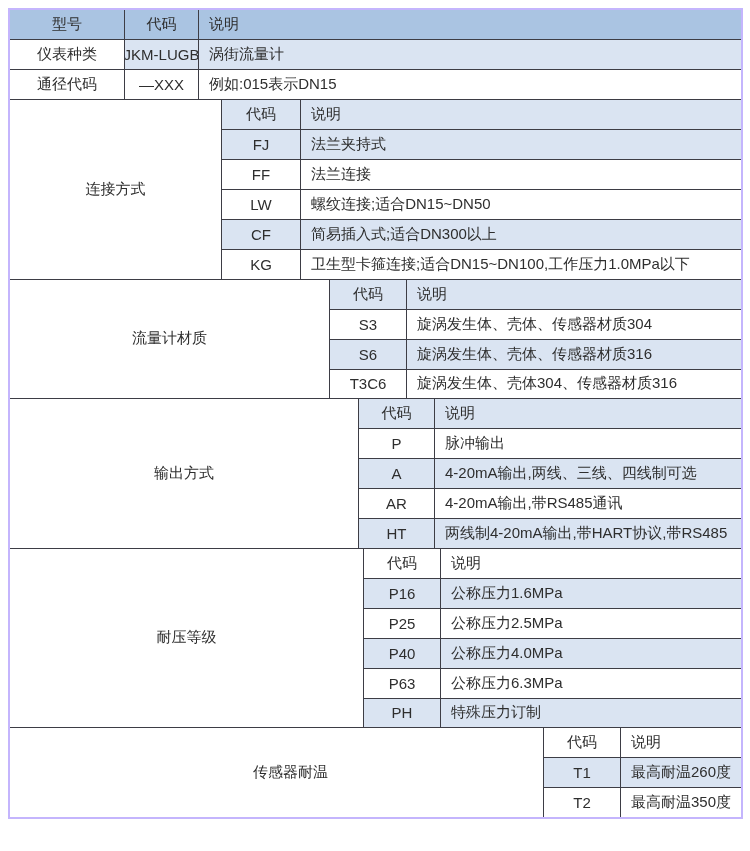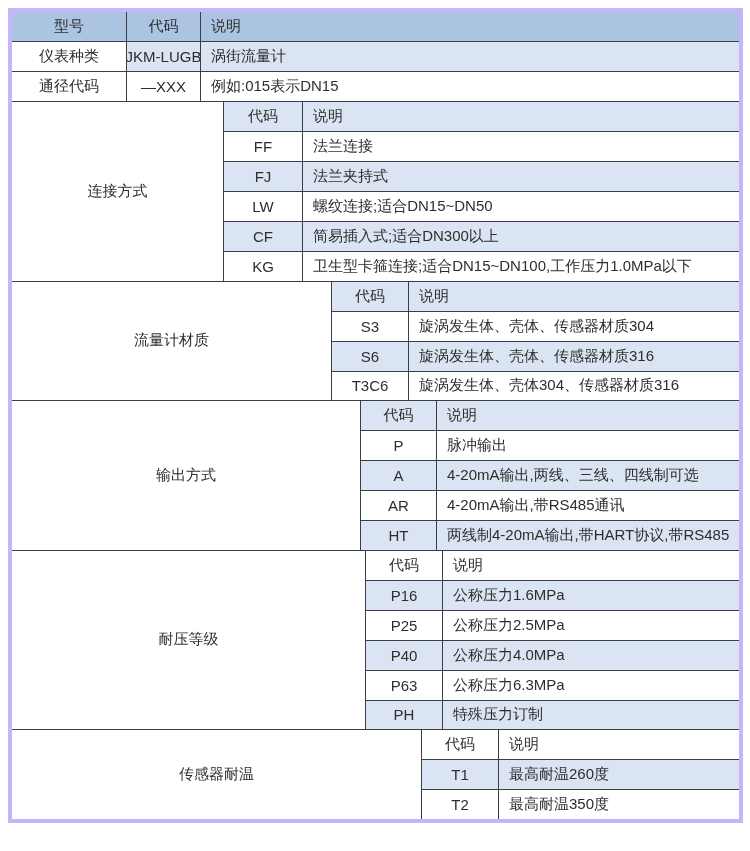--- a/index.html
+++ b/index.html
@@ -6,21 +6,21 @@
     margin: 0;
     padding: 0;
     background: #ffffff;
     width: 750px;
     font-family: "Liberation Sans", sans-serif;
   }
   .spec-table {
     box-sizing: border-box;
     width: 735px;
     margin: 8px 0 0 8px;
-    border: 4px solid #c4b5fd;
+    border: 2px solid #c4b5fd;
     color: #2e2e2e;
     font-size: 15px;
   }
   
   .row, .nrow {
     box-sizing: border-box;
     display: flex;
     height: 30px;
     border-bottom: 1.5px solid #3d3d45;
     background: #ffffff;
@@ -80,21 +80,21 @@
     flex: 1;
     padding-left: 10px;
     overflow: hidden;
     white-space: nowrap;
   }
   
   .s1 .label-cell { width: 212px; } .s1 .ncode { width: 79px; }
   .s2 .label-cell { width: 320px; } .s2 .ncode { width: 77px; }
   .s3 .label-cell { width: 349px; } .s3 .ncode { width: 76px; }
   .s4 .label-cell { width: 354px; } .s4 .ncode { width: 77px; }
-  .s5 .label-cell { width: 410px; } .s5 .ncode { width: 77px; }
+  .s5 .label-cell { width: 506px; margin-left: 28px; } .s5 .ncode { width: 77px; }
 </style>
 </head>
 <body>
 
 <div class="spec-table">
 
   <div class="row header-row">
     <div class="cell colA">型号</div>
     <div class="cell colB">代码</div>
     <div class="cell desc">说明</div>
@@ -112,28 +112,28 @@
     <div class="cell desc">例如:015表示DN15</div>
   </div>
 
   <div class="section s1">
     <div class="label-cell">连接方式</div>
     <div class="nested">
       <div class="nrow blue">
         <div class="ncode">代码</div>
         <div class="ndesc">说明</div>
       </div>
+      <div class="nrow blue">
+        <div class="ncode">FJ</div>
+        <div class="ndesc">法兰夹持式</div>
+      </div>
       <div class="nrow">
         <div class="ncode">FF</div>
         <div class="ndesc">法兰连接</div>
       </div>
-      <div class="nrow blue">
-        <div class="ncode">FJ</div>
-        <div class="ndesc">法兰夹持式</div>
-      </div>
       <div class="nrow">
         <div class="ncode">LW</div>
         <div class="ndesc">螺纹连接;适合DN15~DN50</div>
       </div>
       <div class="nrow blue">
         <div class="ncode">CF</div>
         <div class="ndesc">简易插入式;适合DN300以上</div>
       </div>
       <div class="nrow">
         <div class="ncode">KG</div>

